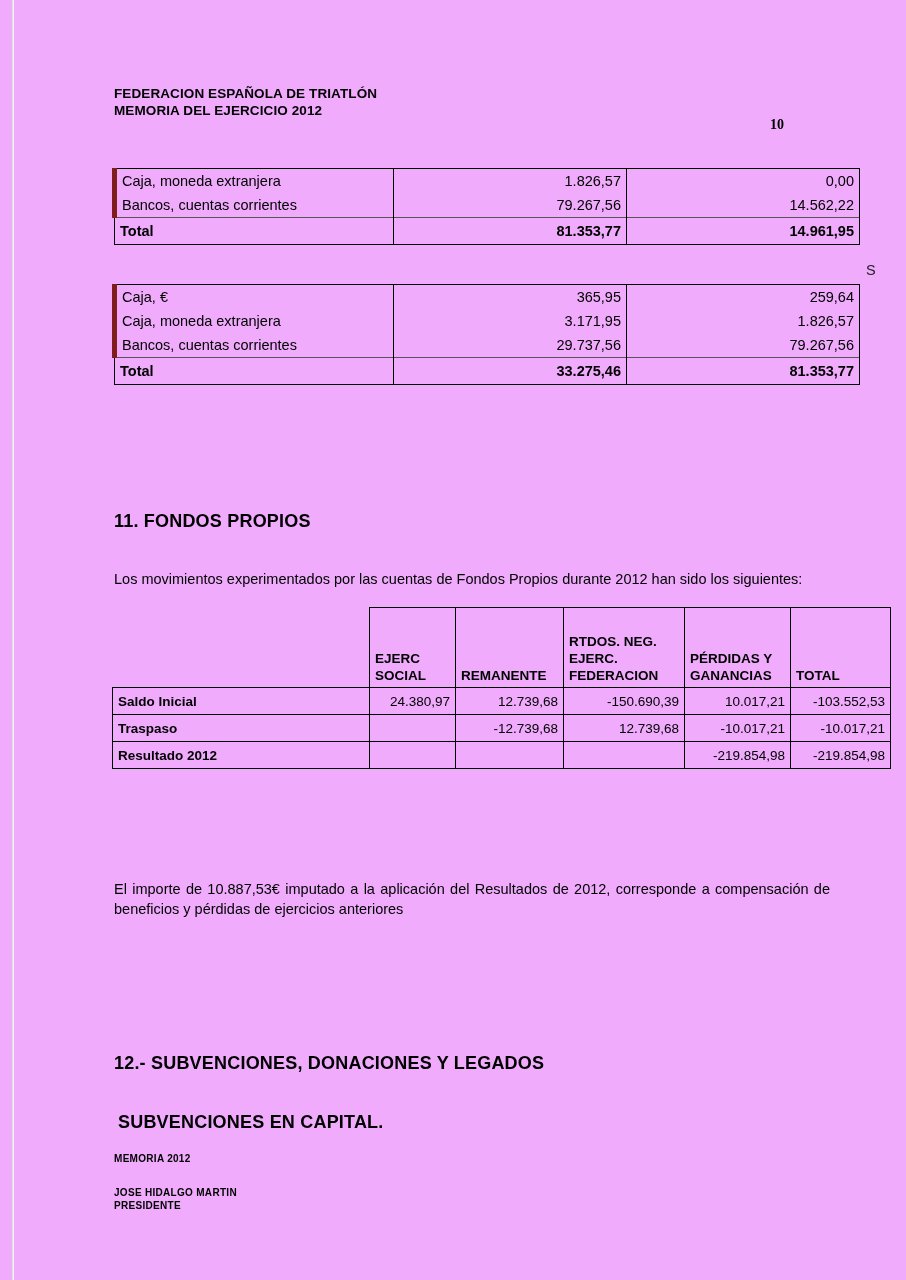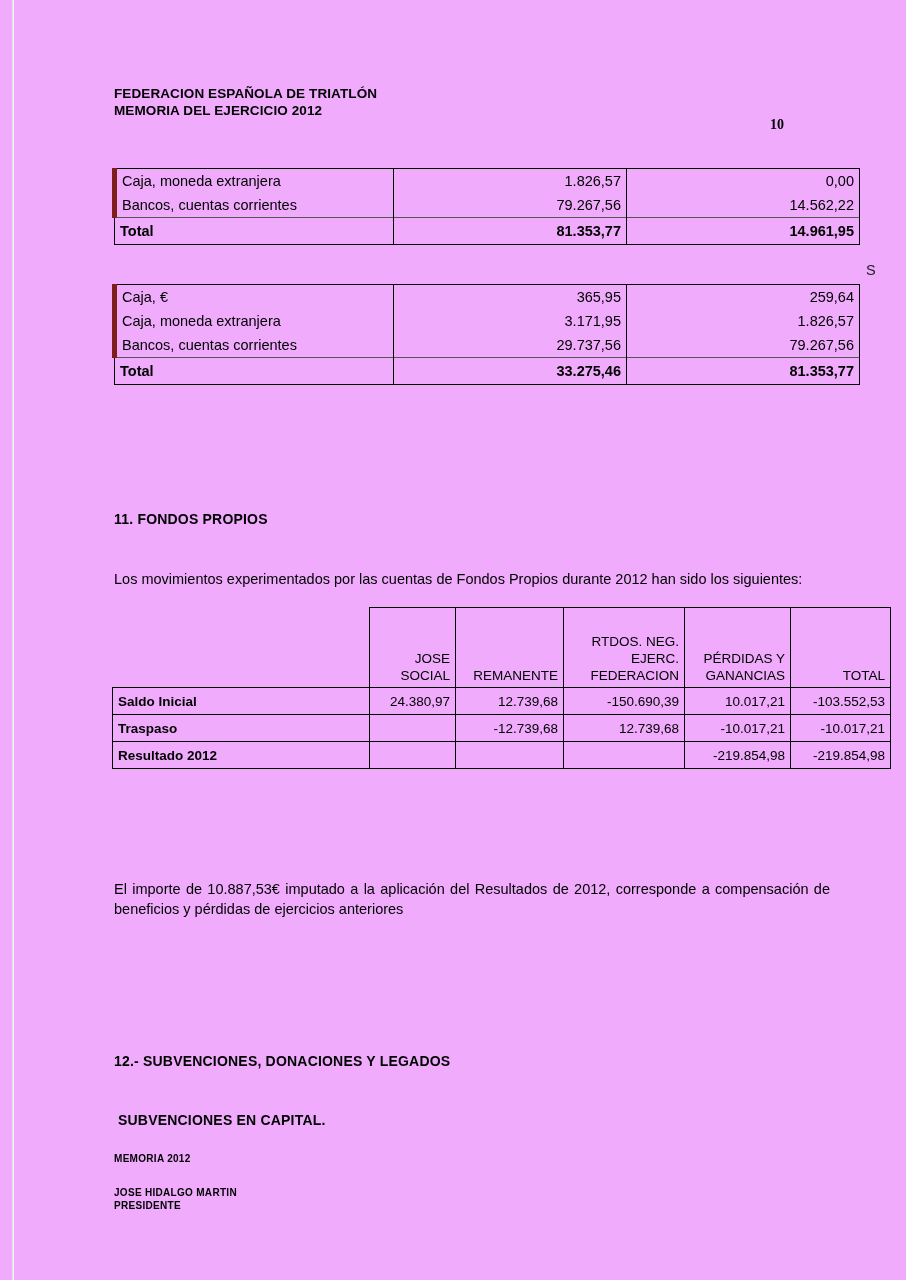--- a/index.html
+++ b/index.html
@@ -106,21 +106,21 @@
     left: 866px;
     top: 262px;
     font-size: 14.5px;
     color: #222;
     white-space: nowrap;
   }
 
   
   .section-heading {
     position: absolute;
-    font-size: 14px;
+    font-size: 18px;
     font-weight: bold;
     letter-spacing: 0.2px;
     white-space: nowrap;
   }
   #heading-11 { left: 114px; top: 511px; }
   #heading-12 { left: 114px; top: 1053px; }
   #heading-subv-capital { left: 118px; top: 1112px; }
 
   .paragraph {
     position: absolute;
@@ -170,22 +170,22 @@
 
   #table-fondos th,
   #table-fondos td {
     border: 1px solid #000;
     padding: 2px 5px;
     vertical-align: bottom;
     white-space: nowrap;
   }
   #table-fondos thead th {
     height: 74px;
-    text-align: right;
-    font-weight: normal;
+    text-align: left;
+    font-weight: bold;
     line-height: 17px;
     padding-bottom: 3px;
   }
   #table-fondos thead th.corner {
     border-left: none;
     border-top: none;
     border-bottom: none;
   }
   #table-fondos tbody td {
     height: 22px;
@@ -271,21 +271,21 @@
       <col class="c-1">
       <col class="c-2">
       <col class="c-3">
       <col class="c-4">
       <col class="c-5">
     </colgroup>
     <thead>
       <tr>
         <th class="corner"></th>
         <th>
-          <span>JOSE</span><br>
+          <span>EJERC</span><br>
           <span>SOCIAL</span>
         </th>
         <th>
           <span>REMANENTE</span>
         </th>
         <th>
           <span>RTDOS. NEG.</span><br>
           <span>EJERC.</span><br>
           <span>FEDERACION</span>
         </th>

